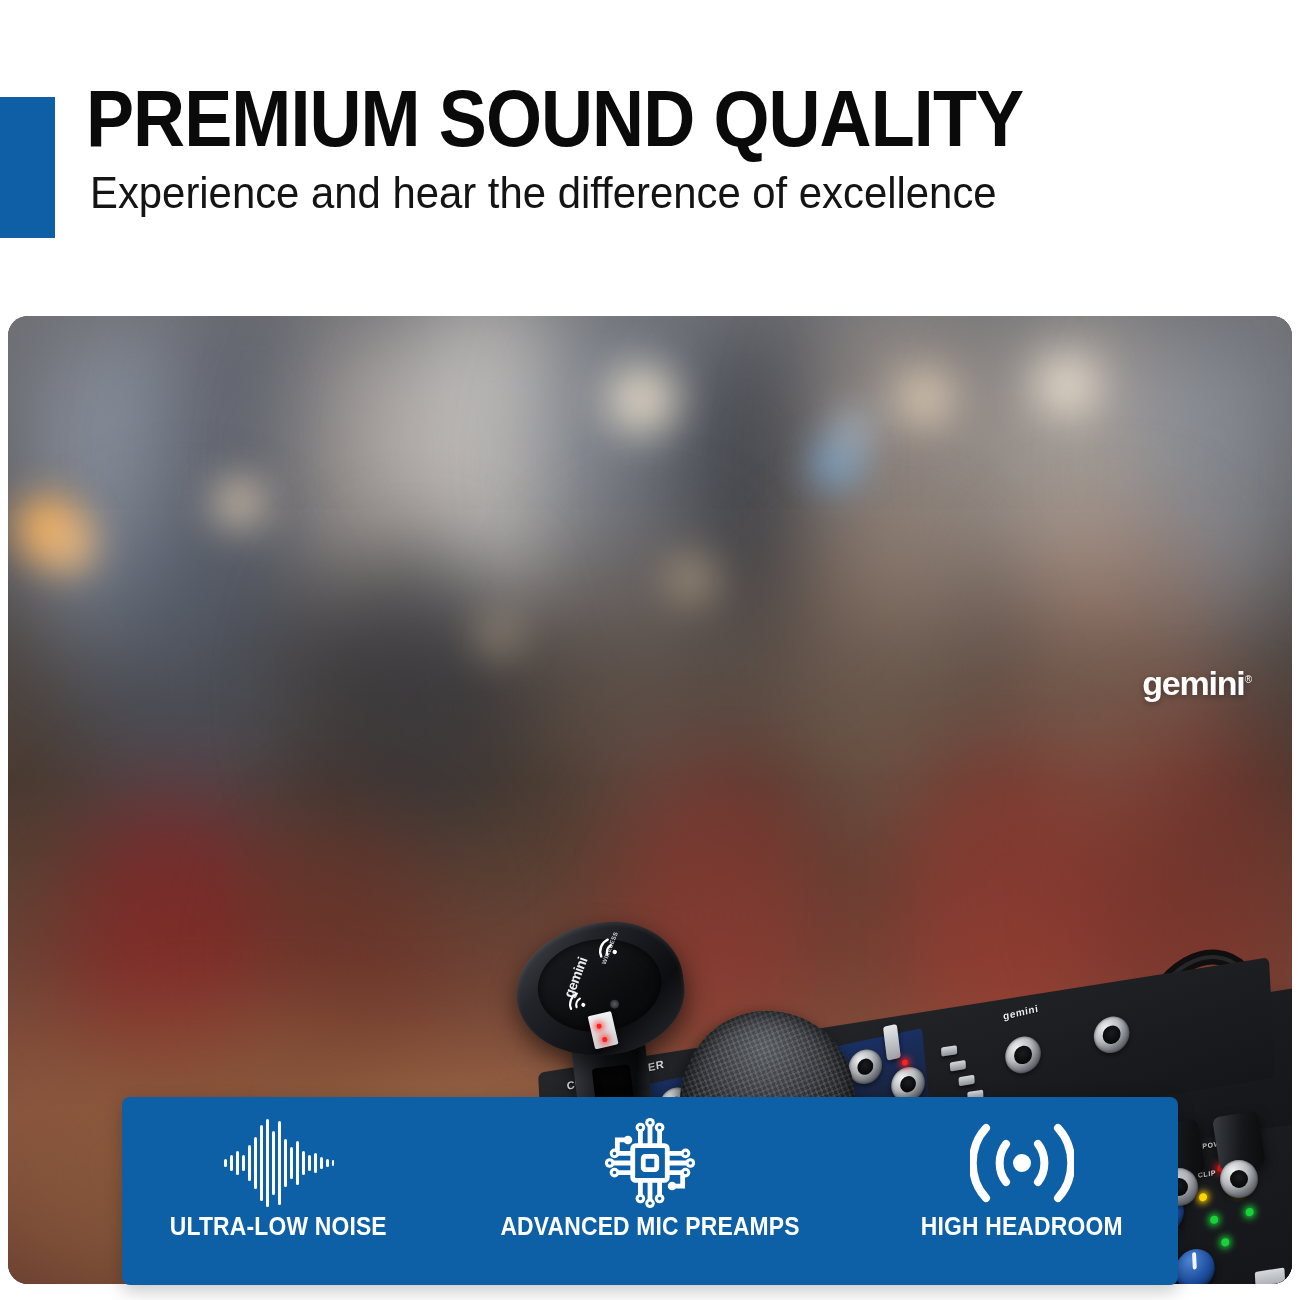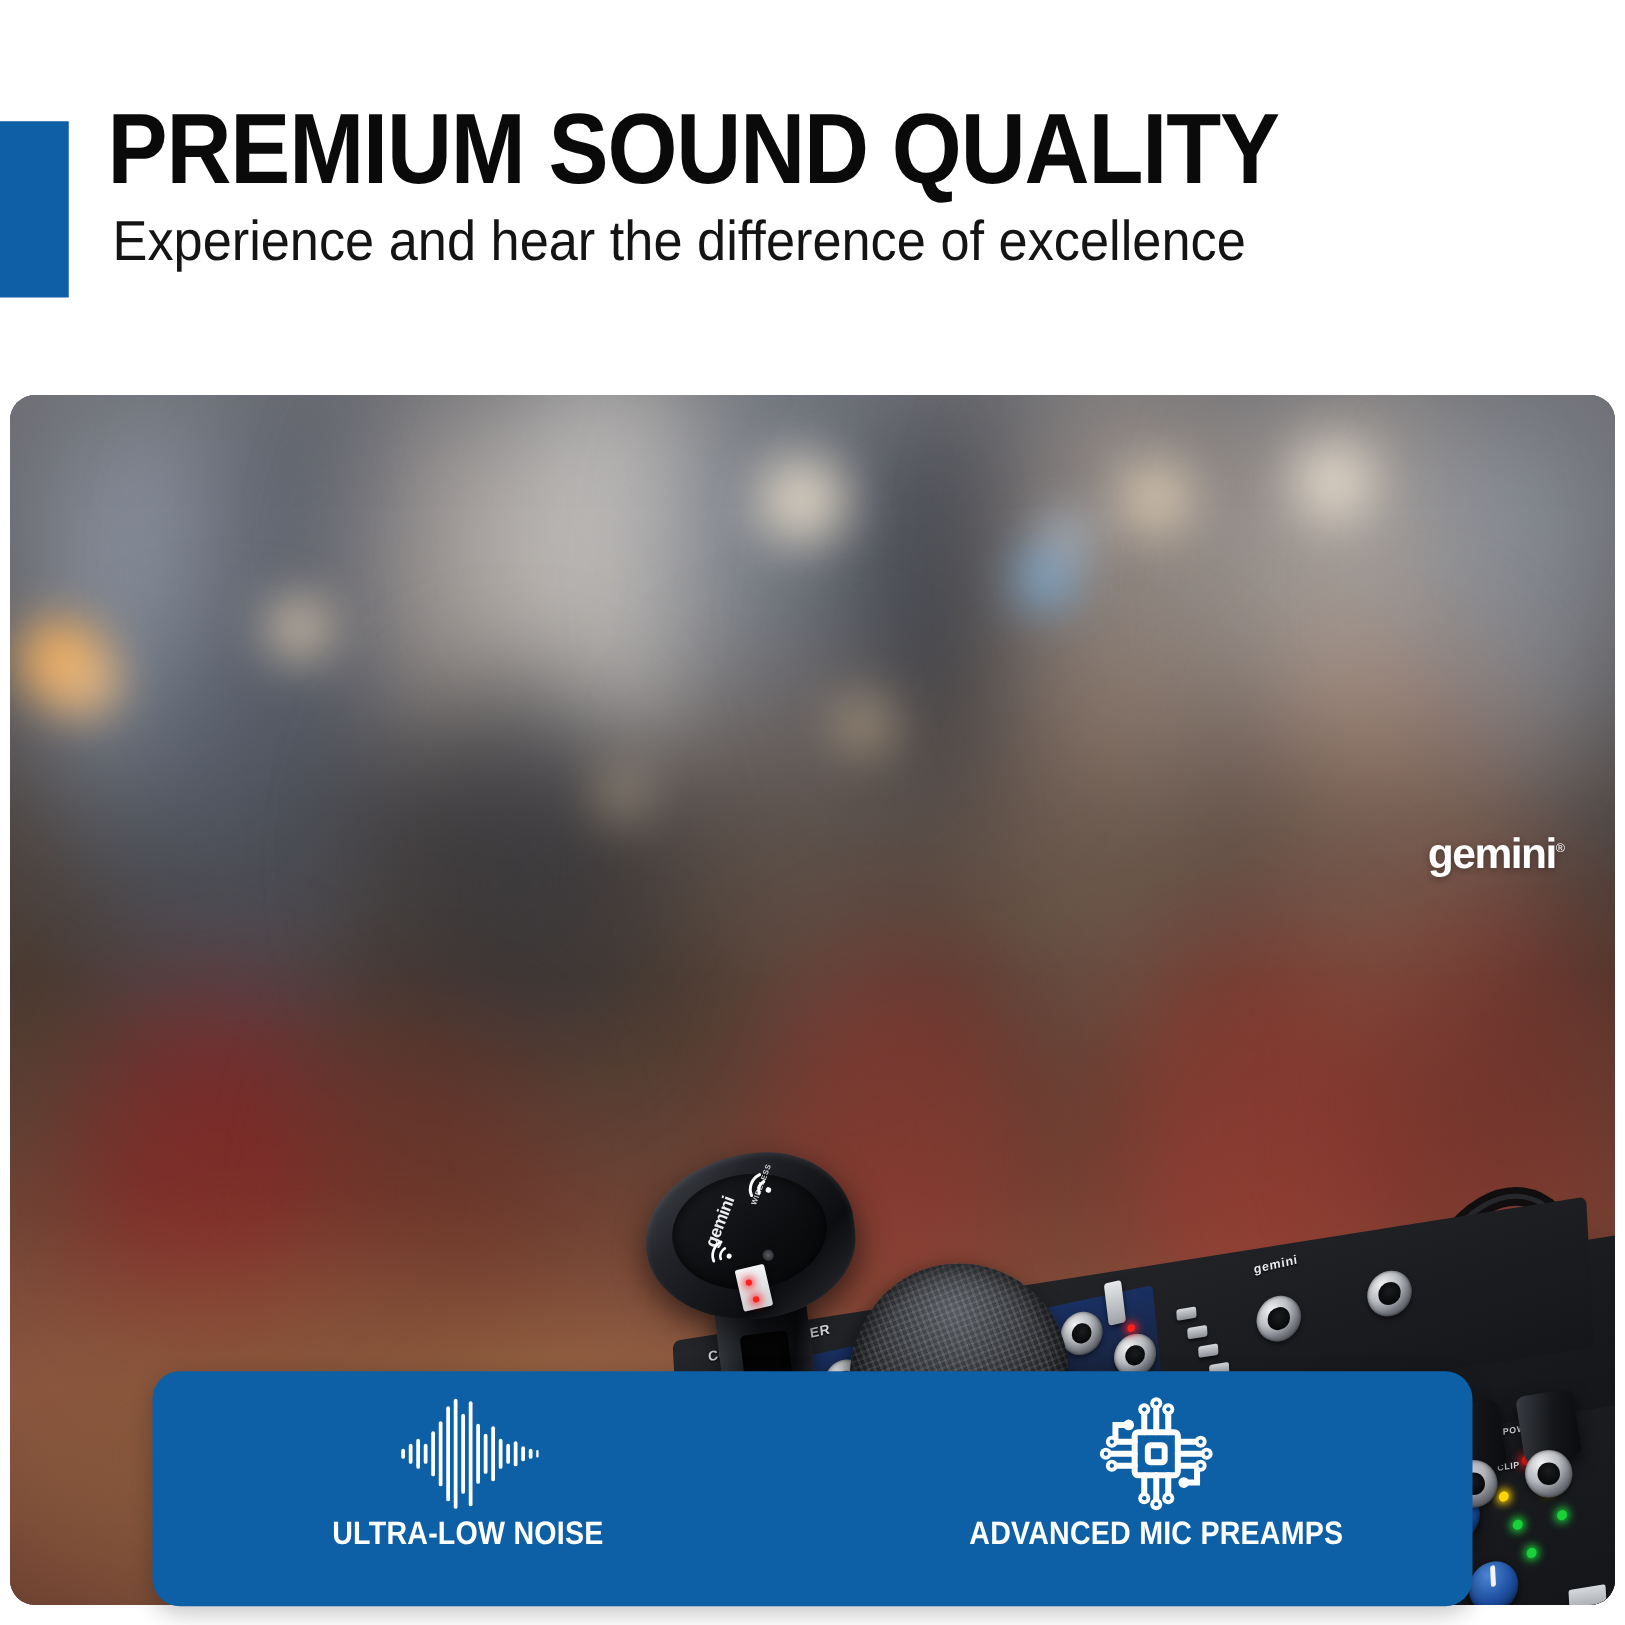--- a/index.html
+++ b/index.html
@@ -294,21 +294,21 @@
   #logo .reg {
     font-size:10px; vertical-align:super;
     letter-spacing:0; font-weight:normal;
   }
 
   
   #feature-bar {
     position:absolute; left:122px; top:1097px;
     width:1056px; height:188px;
     background:#0e60a6;
-    border-radius:22px;
+    border-radius:8px;
     display:flex; align-items:flex-start;
     box-shadow:0 6px 18px rgba(0,0,0,.22);
     gap:45px;
   }
   .feature {
     flex:1 1 0;
     height:100%;
     display:flex; flex-direction:column;
     align-items:center; justify-content:flex-start;
     padding-top:18px;
@@ -630,13 +630,27 @@
             <circle cx="87" cy="60" r="1.8"></circle>
           <circle cx="40" cy="87" r="1.8"></circle>
             <circle cx="50" cy="92" r="1.8"></circle>
             <circle cx="60" cy="87" r="1.8"></circle>
         </g>
       </svg>
     </div>
     <div class="feature-label">ADVANCED MIC PREAMPS</div>
   </div>
 
+  <div class="feature">
+    <div class="feature-icon">
+      <svg width="104" height="90" viewBox="0 0 104 90">
+        <g fill="none" stroke="#ffffff" stroke-width="8" stroke-linecap="round">
+          <path d="M36 26 A24 28 0 0 0 36 64"></path>
+          <path d="M68 26 A24 28 0 0 1 68 64"></path>
+          <path d="M16 10 A42 48 0 0 0 16 80"></path>
+          <path d="M88 10 A42 48 0 0 1 88 80"></path>
+        </g>
+        <circle cx="52" cy="45" r="9" fill="#ffffff"></circle>
+      </svg>
+    </div>
+    <div class="feature-label">HIGH HEADROOM</div>
+  </div>
 </div>
 
 </body></html>

